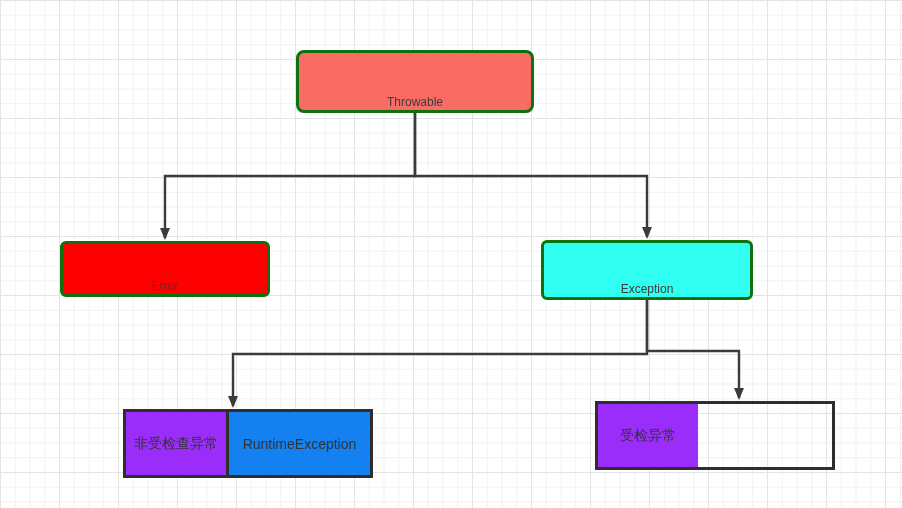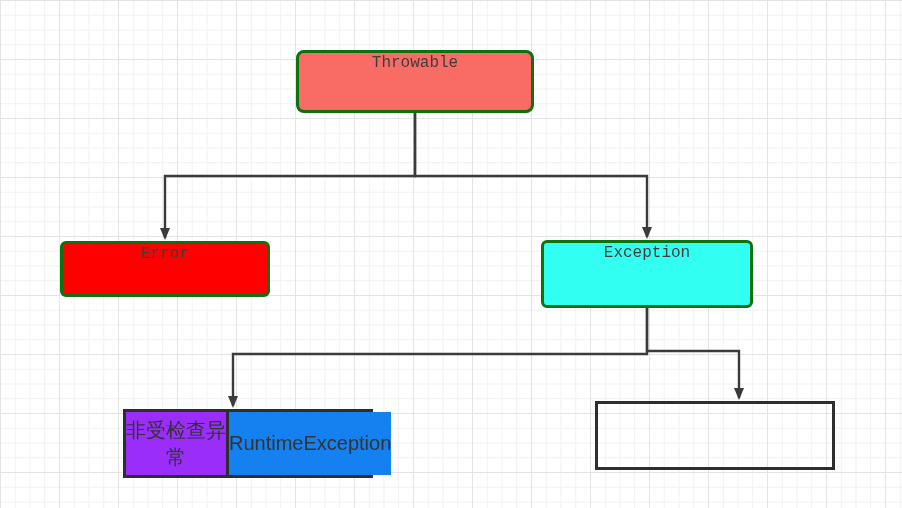--- a/index.html
+++ b/index.html
@@ -17,42 +17,41 @@
       linear-gradient(to right, #e4e4e4 1px, transparent 1px),
       linear-gradient(to bottom, #e4e4e4 1px, transparent 1px),
       linear-gradient(to right, #f1f1f1 1px, transparent 1px),
       linear-gradient(to bottom, #f1f1f1 1px, transparent 1px);
     background-size: 59px 59px, 59px 59px, 14.75px 14.75px, 14.75px 14.75px;
   }
   .node {
     position: absolute;
     box-sizing: border-box;
     display: flex;
-    align-items: flex-start;
+    align-items: flex-end;
     justify-content: center;
     text-align: center;
     color: #3d3d3d;
-    font-size: 16px;
+    font-size: 12px;
     line-height: 1.25;
-    font-family: Liberation Mono, monospace;
   }
   .rounded {
     border: 3px solid #0d720d;
     border-radius: 8px;
   }
   #node-throwable { left: 296px; top: 50px;  width: 238px; height: 63px; background: #f96c66; }
   #node-error     { left: 60px;  top: 241px; width: 210px; height: 56px; background: #fe0000; border-radius: 6px; }
-  #node-exception { left: 541px; top: 240px; width: 212px; height: 68px; background: #30fff2; border-radius: 6px; }
+  #node-exception { left: 541px; top: 240px; width: 212px; height: 60px; background: #30fff2; border-radius: 6px; }
 
   .combo {
     position: absolute;
     box-sizing: border-box;
     display: flex;
     border: 3px solid #2e2e2e;
-    font-size: 20px;
+    font-size: 14px;
     color: #333333;
   }
   #combo-left  { left: 123px; top: 409px; width: 250px; height: 69px; }
   #combo-right { left: 595px; top: 401px; width: 240px; height: 69px; }
   .cell {
     display: flex;
     align-items: center;
     justify-content: center;
     text-align: center;
     height: 100%;
@@ -111,15 +110,18 @@
       <span>非受检查异常</span>
     </div>
     <div class="cell cell-rest fill-blue two-line">
       <div>
         <span>RuntimeException</span>
       </div>
     </div>
   </div>
 
   <div class="combo" id="combo-right">
+    <div class="cell cell-first fill-purple">
+      <span>受检异常</span>
+    </div>
   </div>
 
 </div>
 
 </body></html>

